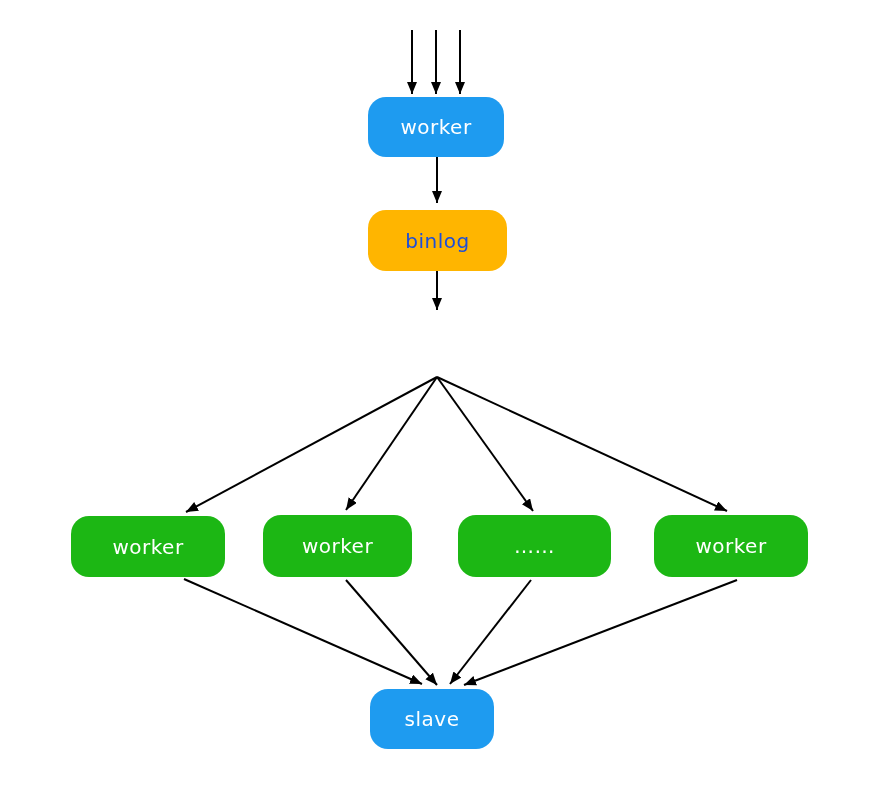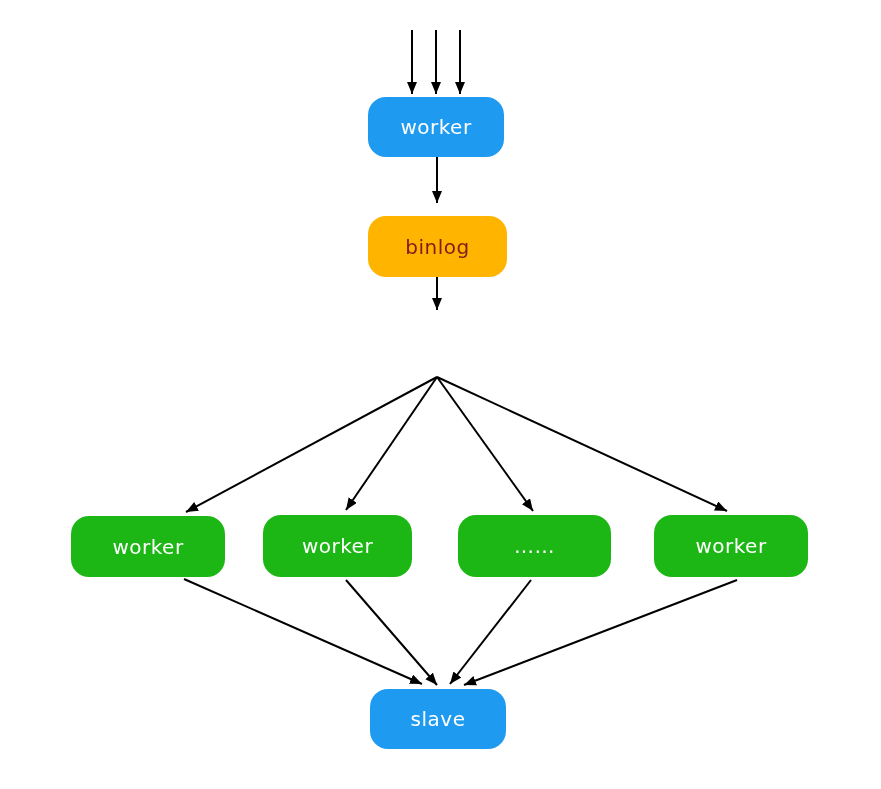--- a/index.html
+++ b/index.html
@@ -61,26 +61,26 @@
     <line x1="437" y1="377" x2="727" y2="511" stroke="#000" stroke-width="2" marker-end="url(#ah)"></line>
 
     <line x1="184" y1="579" x2="422" y2="684" stroke="#000" stroke-width="2" marker-end="url(#ah)"></line>
     <line x1="346" y1="580" x2="437" y2="685" stroke="#000" stroke-width="2" marker-end="url(#ah)"></line>
     <line x1="531" y1="580" x2="450" y2="684" stroke="#000" stroke-width="2" marker-end="url(#ah)"></line>
     <line x1="737" y1="580" x2="464" y2="685" stroke="#000" stroke-width="2" marker-end="url(#ah)"></line>
   </svg>
 
   <div class="node" style="left: 368px; top: 97px; width: 136px; height: 60px; background: rgb(30, 155, 240); color: rgb(255, 255, 255);">worker</div>
 
-  <div class="node" style="left: 368px; top: 216px; width: 139px; height: 61px; background: rgb(255, 181, 0); color: #7f1d1d;">binlog</div>
+  <div class="node" style="left: 368px; top: 210px; width: 139px; height: 61px; background: rgb(255, 181, 0); color: #1d4ed8;">binlog</div>
 
 
   <div class="node" style="left: 71px; top: 516px; width: 154px; height: 61px; background: rgb(28, 183, 20); color: rgb(255, 255, 255);">worker</div>
 
   <div class="node" style="left: 263px; top: 515px; width: 149px; height: 62px; background: rgb(28, 183, 20); color: rgb(255, 255, 255);">worker</div>
 
   <div class="node" style="left: 458px; top: 515px; width: 153px; height: 62px; background: rgb(28, 183, 20); color: rgb(255, 255, 255);">……</div>
 
   <div class="node" style="left: 654px; top: 515px; width: 154px; height: 62px; background: rgb(28, 183, 20); color: rgb(255, 255, 255);">worker</div>
 
-  <div class="node" style="left: 370px; top: 689px; width: 136px; height: 60px; background: rgb(30, 155, 240); color: rgb(255, 255, 255);">slave</div>
+  <div class="node" style="left: 370px; top: 689px; width: 124px; height: 60px; background: rgb(30, 155, 240); color: rgb(255, 255, 255);">slave</div>
 
 </div>
 
 </body></html>

